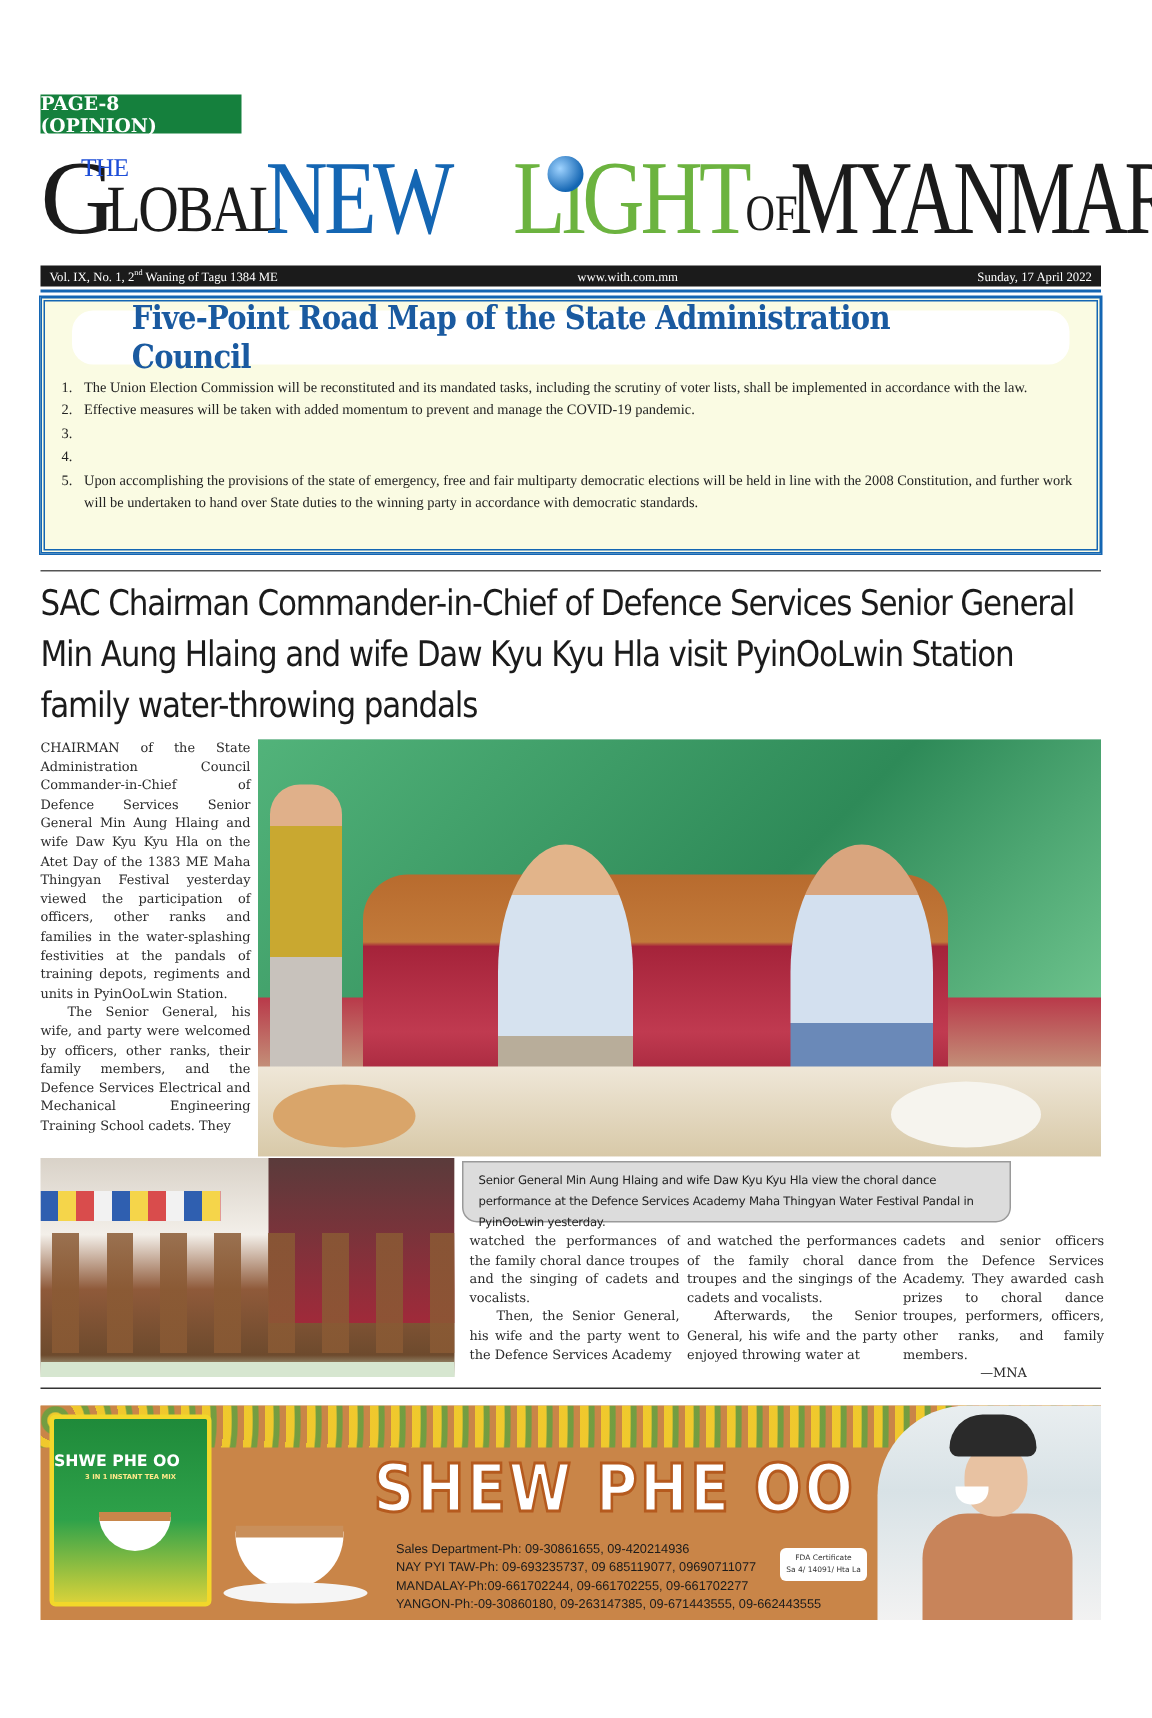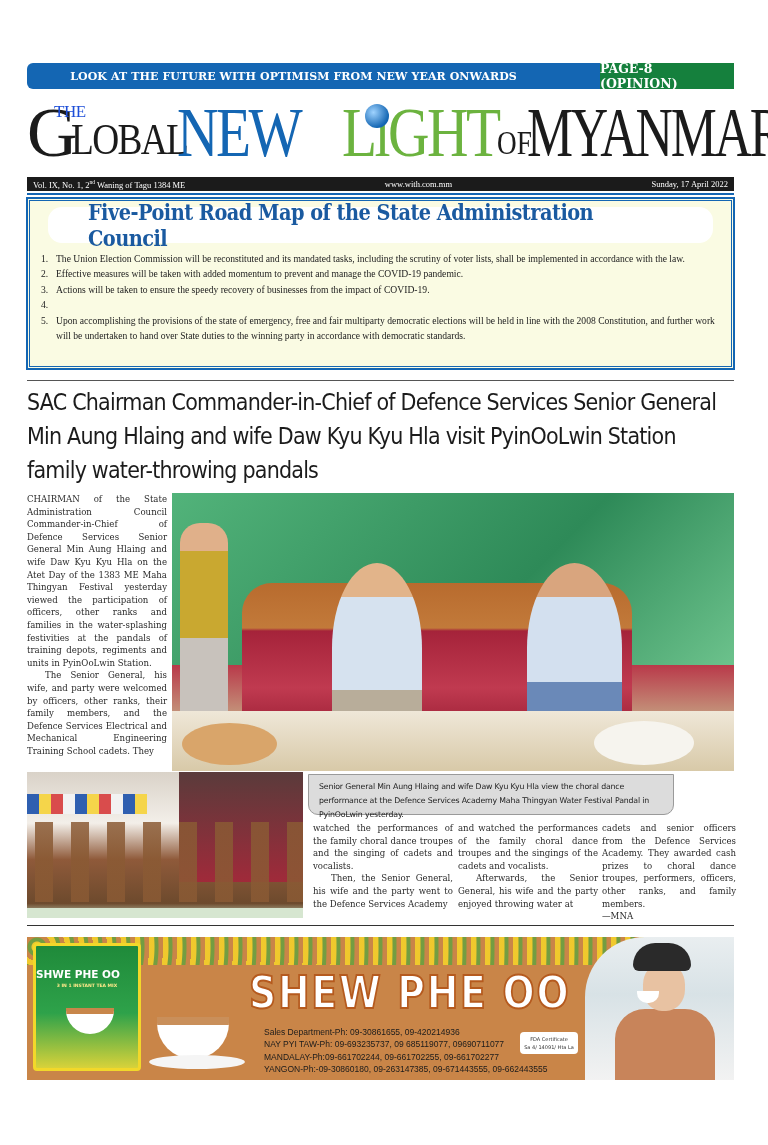--- a/index.html
+++ b/index.html
@@ -81,21 +81,20 @@
   .ad .model-hat { position: absolute; left: 48px; top: 6px; width: 58px; height: 28px; background: #2a2a2a; border-radius: 30px 30px 8px 8px; }
   .ad .model-face { position: absolute; left: 58px; top: 26px; width: 42px; height: 48px; background: #e8c2a2; border-radius: 45%; }
   .ad .model-hair { position: absolute; left: 46px; top: 22px; width: 66px; height: 70px; background: #2a1d18; border-radius: 40% 40% 30% 30%; z-index: -1; }
   .ad .model-body { position: absolute; left: 30px; top: 72px; width: 100px; height: 71px; background: #c8845a; border-radius: 30px 30px 0 0; }
   .ad .model-cup { position: absolute; left: 52px; top: 54px; width: 22px; height: 12px; background: #fff; border-radius: 0 0 10px 10px; }
 </style>
 </head>
 <body>
 
 <div class="top-banner">
-  <div class="banner-blue">LOOK AT THE FUTURE WITH OPTIMISM FROM NEW YEAR ONWARDS</div>
   <div class="banner-black">PAGE-8 (OPINION)</div>
 </div>
 
 <div class="masthead">
   <span class="mh-part mh-g">G</span>
   <span class="mh-the">THE</span>
   <span class="mh-part mh-lobal">LOBAL</span>
   <span class="mh-part mh-new">NEW</span>
   <span class="mh-part mh-light">LiGHT</span>
   <span class="mh-globe"></span>
@@ -118,21 +117,20 @@
     <li>
         <span class="num">1.</span>
         <span>The Union Election Commission will be reconstituted and its mandated tasks, including the scrutiny of voter lists, shall be implemented in accordance with the law.</span>
       </li>
     <li>
         <span class="num">2.</span>
         <span>Effective measures will be taken with added momentum to prevent and manage the COVID-19 pandemic.</span>
       </li>
     <li>
         <span class="num">3.</span>
-        <span>Actions will be taken to ensure the speedy recovery of businesses from the impact of COVID-19.</span>
       </li>
     <li>
         <span class="num">4.</span>
       </li>
     <li>
         <span class="num">5.</span>
         <span>Upon accomplishing the provisions of the state of emergency, free and fair multiparty democratic elections will be held in line with the 2008 Constitution, and further work will be undertaken to hand over State duties to the winning party in accordance with democratic standards.</span>
       </li>
   </ol>
 </div>
@@ -169,21 +167,21 @@
 <div class="col-a body-col">
   <p>watched the performances of the family choral dance troupes and the singing of cadets and vocalists.</p>
   <p class="indent">Then, the Senior General, his wife and the party went to the Defence Services Academy</p>
 </div>
 <div class="col-b body-col">
   <p>and watched the performances of the family choral dance troupes and the singings of the cadets and vocalists.</p>
   <p class="indent">Afterwards, the Senior General, his wife and the party enjoyed throwing water at</p>
 </div>
 <div class="col-c body-col">
   <p>cadets and senior officers from the Defence Services Academy. They awarded cash prizes to choral dance troupes, performers, officers, other ranks, and family members.</p>
-  <p style="text-align:left;">—MNA</p>
+  <p style="text-align:center;">—MNA</p>
 </div>
 
 <div class="hr-bottom"></div>
 
 <div class="ad">
   <div class="flowers"></div>
   <div class="pack">
     <div class="pack-title">SHWE PHE OO</div>
     <div class="pack-sub">3 IN 1 INSTANT TEA MIX</div>
     <div class="pack-cup"></div>

